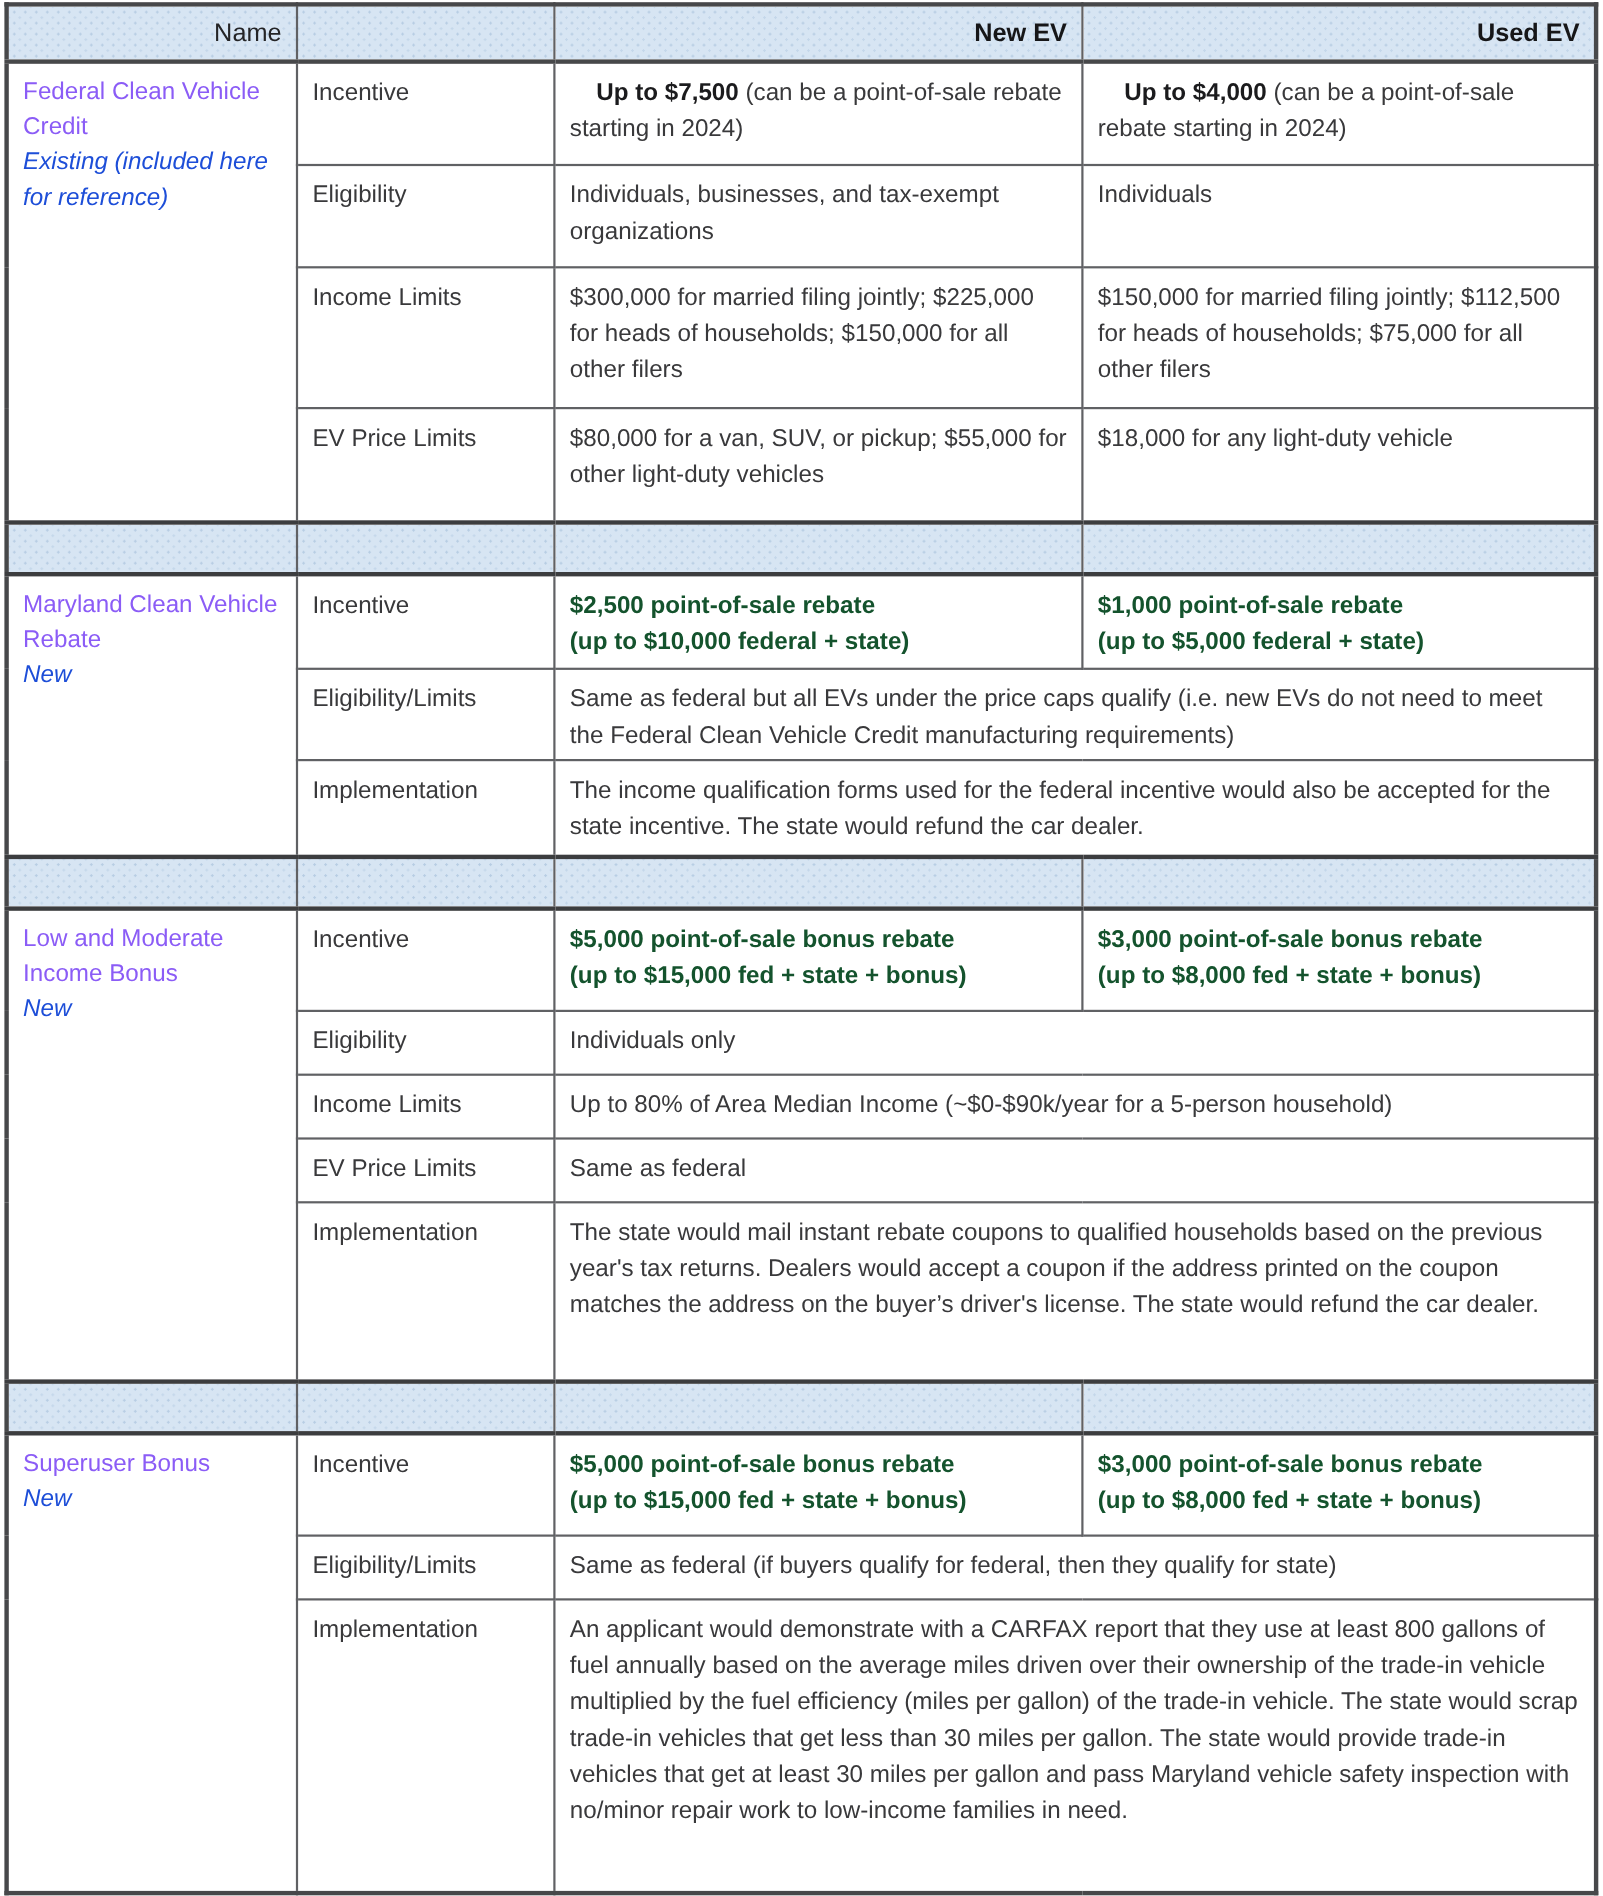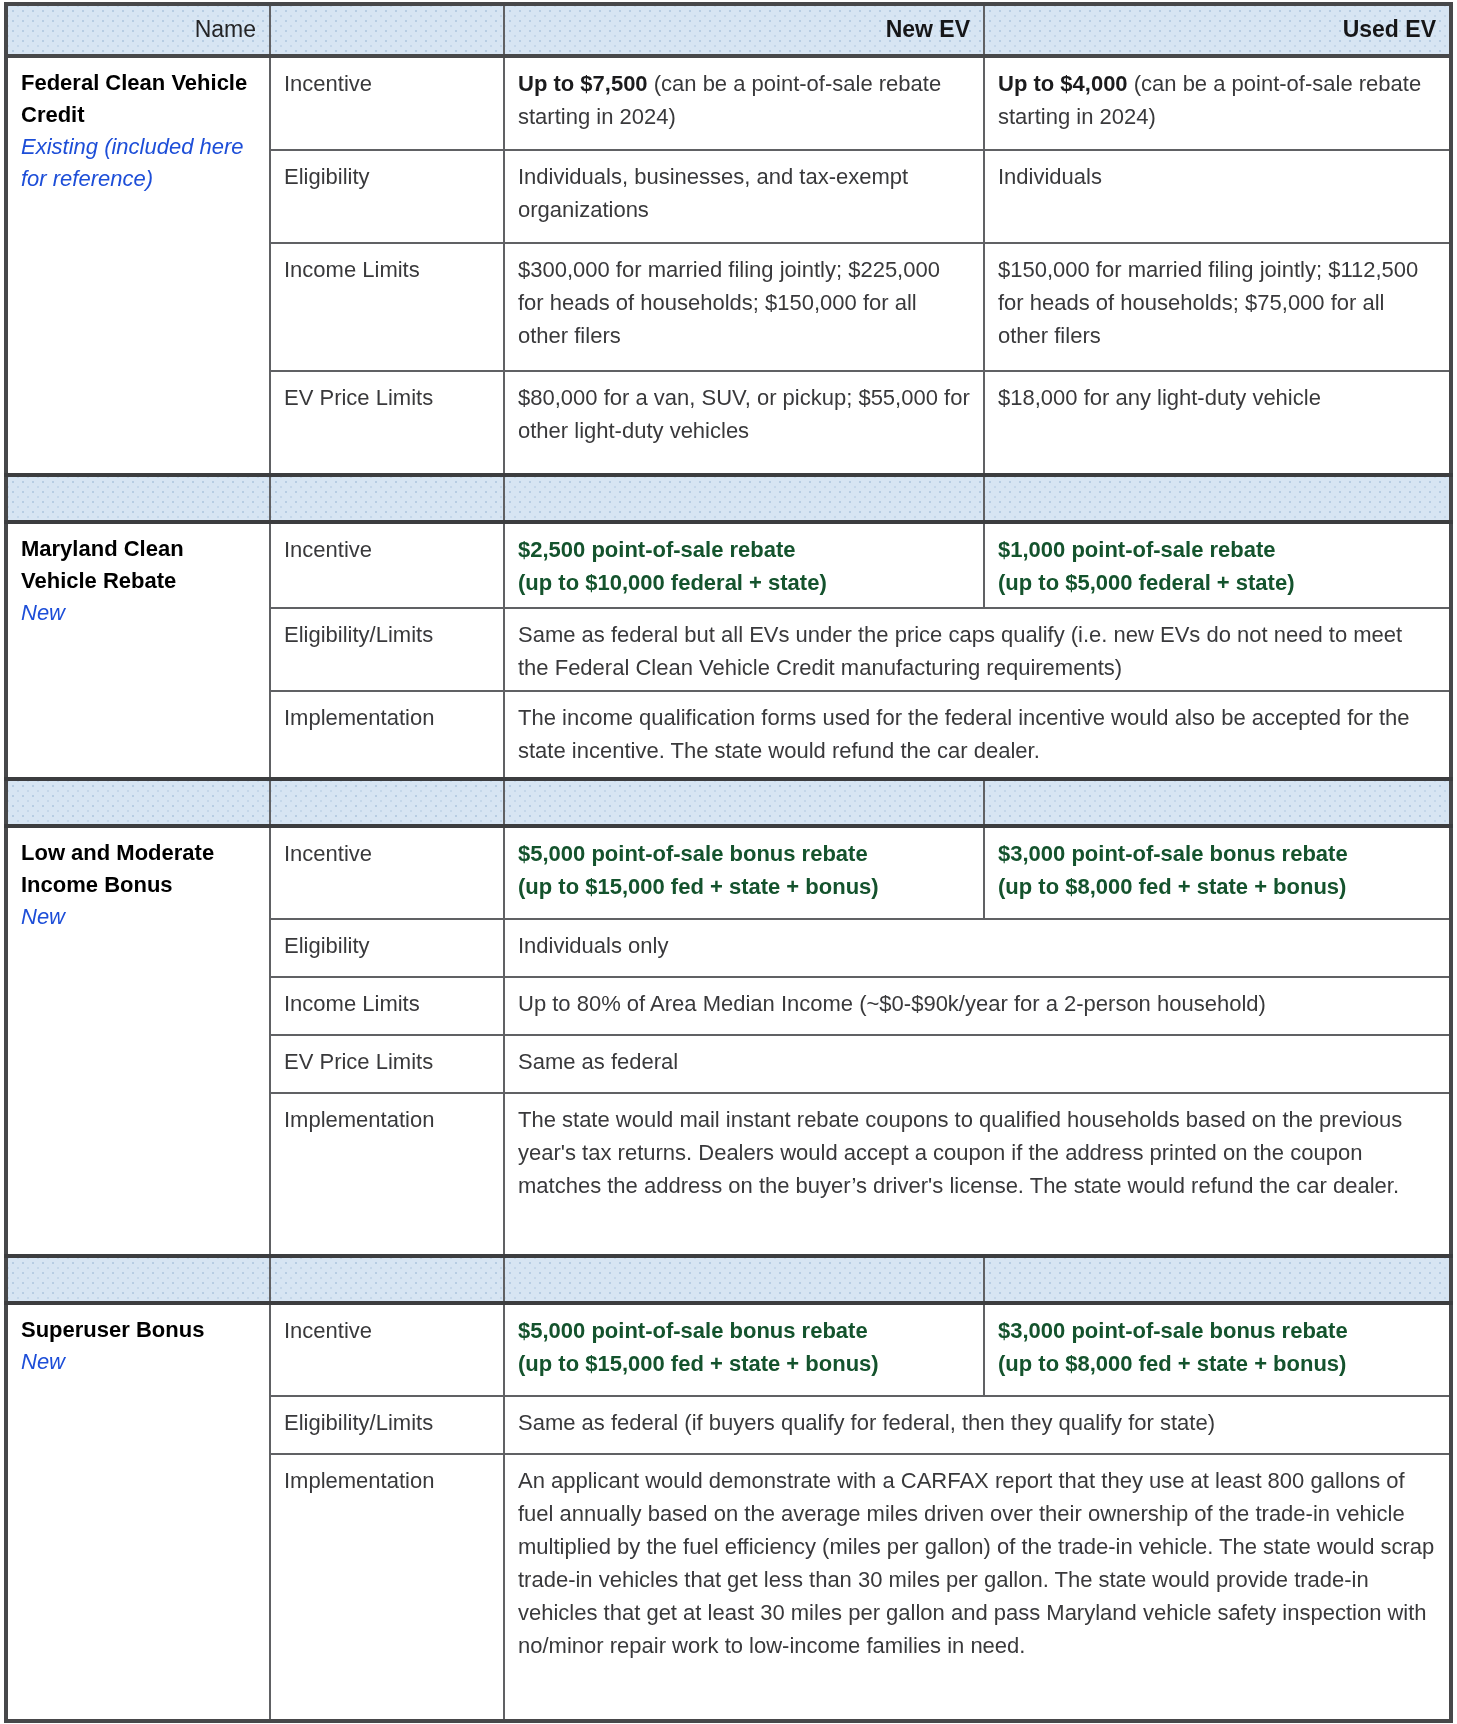--- a/index.html
+++ b/index.html
@@ -41,30 +41,30 @@
     font-size:23px;
     color:#242426;
   }
   tr.header-row td.col-head{ font-weight:700; color:#161618; }
   tr.spacer-row td{
     border-top:4px solid #3c3d3f;
     border-bottom:4px solid #3c3d3f;
     padding:0;
   }
   td.name-cell .sec-name{
-    font-weight:700;
-    color:#000000;
+    font-weight:400;
+    color:#8b5cf6;
     line-height:32px;
   }
   td.name-cell .sec-status{
     font-style:italic;
     color:#1d4ed8;
     line-height:32px;
   }
-  .b{ font-weight:700; color:#1b1b1d; }
+  .b{ font-weight:700; color:#1b1b1d;margin-left:24px; }
   td.bold-cell div{ font-weight:700; color:#14532d; }
 </style>
 </head>
 <body>
 
 <table class="ev">
   <colgroup>
     <col style="width:264px">
       <col style="width:234px">
       <col style="width:480px">
@@ -156,21 +156,21 @@
       <div>$3,000 point-of-sale bonus rebate</div>
       <div>(up to $8,000 fed + state + bonus)</div>
     </td>
   </tr>
   <tr style="height:58px">
     <td>Eligibility</td>
     <td colspan="2">Individuals only</td>
   </tr>
   <tr style="height:58px">
     <td>Income Limits</td>
-    <td colspan="2">Up to 80% of Area Median Income (~$0-$90k/year for a 2-person household)</td>
+    <td colspan="2">Up to 80% of Area Median Income (~$0-$90k/year for a 5-person household)</td>
   </tr>
   <tr style="height:58px">
     <td>EV Price Limits</td>
     <td colspan="2">Same as federal</td>
   </tr>
   <tr style="height:163px">
     <td>Implementation</td>
     <td colspan="2">The state would mail instant rebate coupons to qualified households based on the previous year's tax returns. Dealers would accept a coupon if the address printed on the coupon matches the address on the buyer’s driver's license. The state would refund the car dealer.</td>
   </tr>
 

